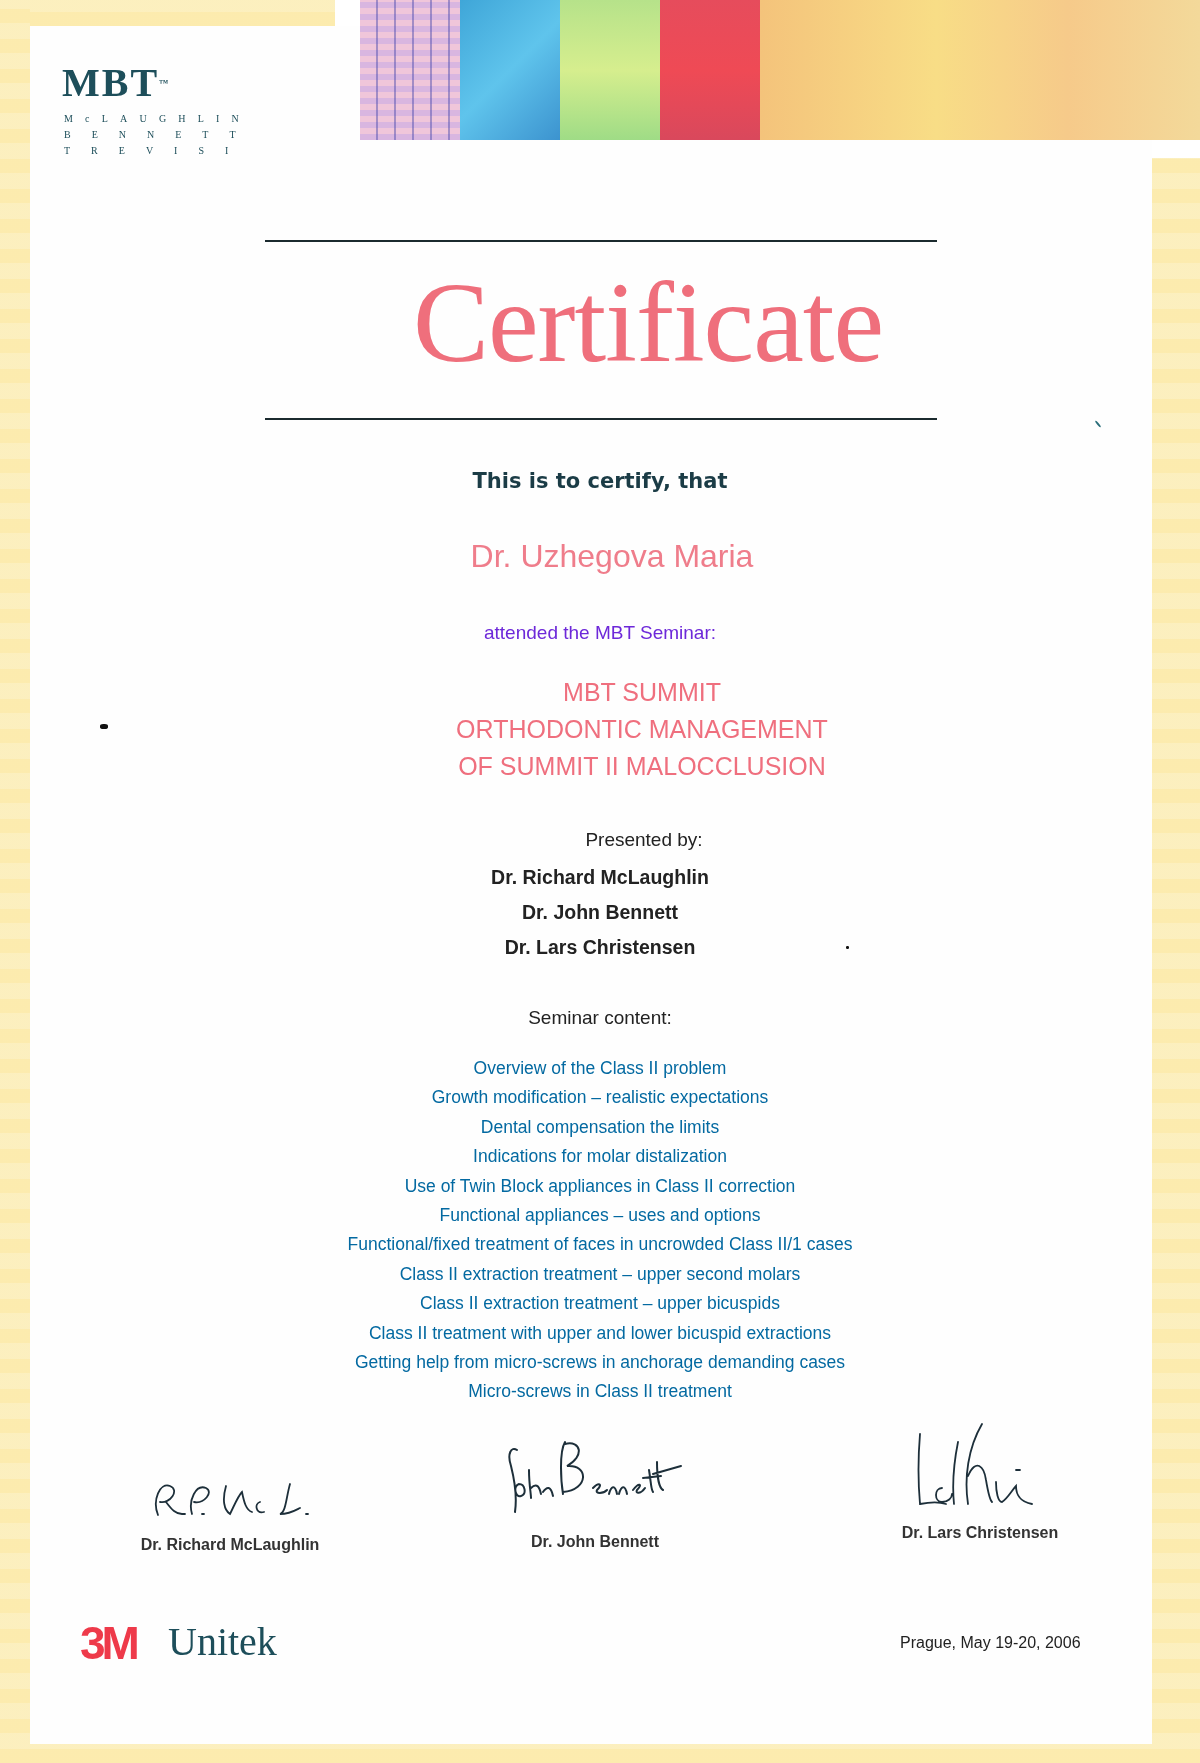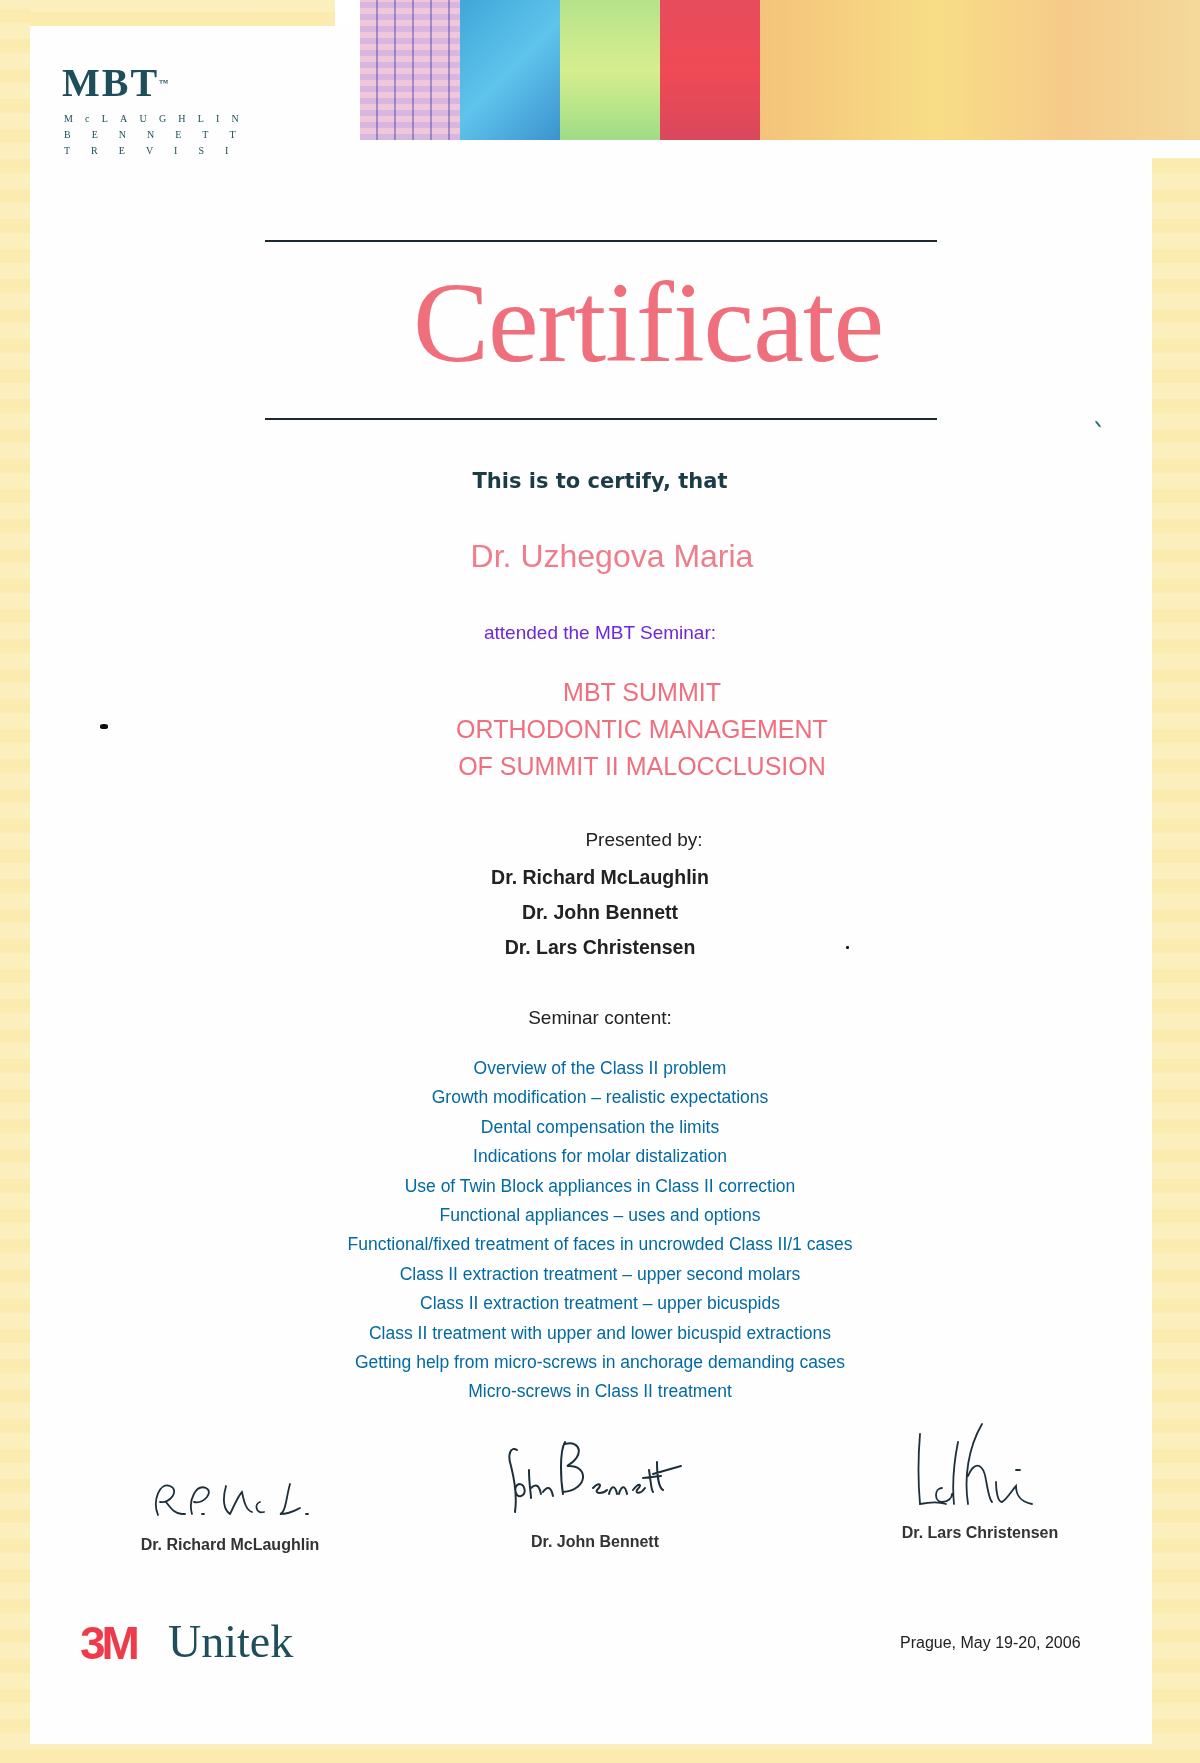--- a/index.html
+++ b/index.html
@@ -30,21 +30,21 @@
   .attended{top:622px;font-size:19px;color:#6d28d9;}
   .seminar{top:674px;font-size:25px;color:#ef6f7e;line-height:37px;padding-left:42px;}
   .presented{top:829px;font-size:19px;color:#222;padding-left:44px;}
   .presenters{top:860px;font-size:19.5px;font-weight:bold;color:#222;line-height:35px;}
   .content-h{top:1007px;font-size:19px;color:#222;}
   .content{top:1038px;font-size:17.5px;color:#0369a1;line-height:29.4px;margin-top:16px;}
   .sig{position:absolute;text-align:center;}
   .sig svg{display:block;margin:0 auto;}
   .sig-name{font-size:16px;font-weight:bold;color:#333;margin-top:6px;}
   .logo3m{position:absolute;left:80px;top:1618px;font-family:"Liberation Sans",sans-serif;font-weight:bold;font-size:46px;color:#ee3a4a;letter-spacing:-4px;line-height:50px;}
-  .unitek{position:absolute;left:168px;top:1615px;font-family:"Liberation Serif",serif;font-size:46px;color:#1d4e5a;line-height:54px;}
+  .unitek{position:absolute;left:168px;top:1615px;font-family:"Liberation Serif",serif;font-size:40px;color:#1d4e5a;line-height:54px;}
   .place{position:absolute;left:900px;top:1634px;font-size:16px;color:#222;text-align:center;}
   .speck{position:absolute;background:#111;border-radius:40%;}
 </style>
 </head>
 <body>
 
 <div class="border b-top"></div>
 <div class="border b-left"></div>
 <div class="border b-right"></div>
 <div class="border b-bottom"></div>

